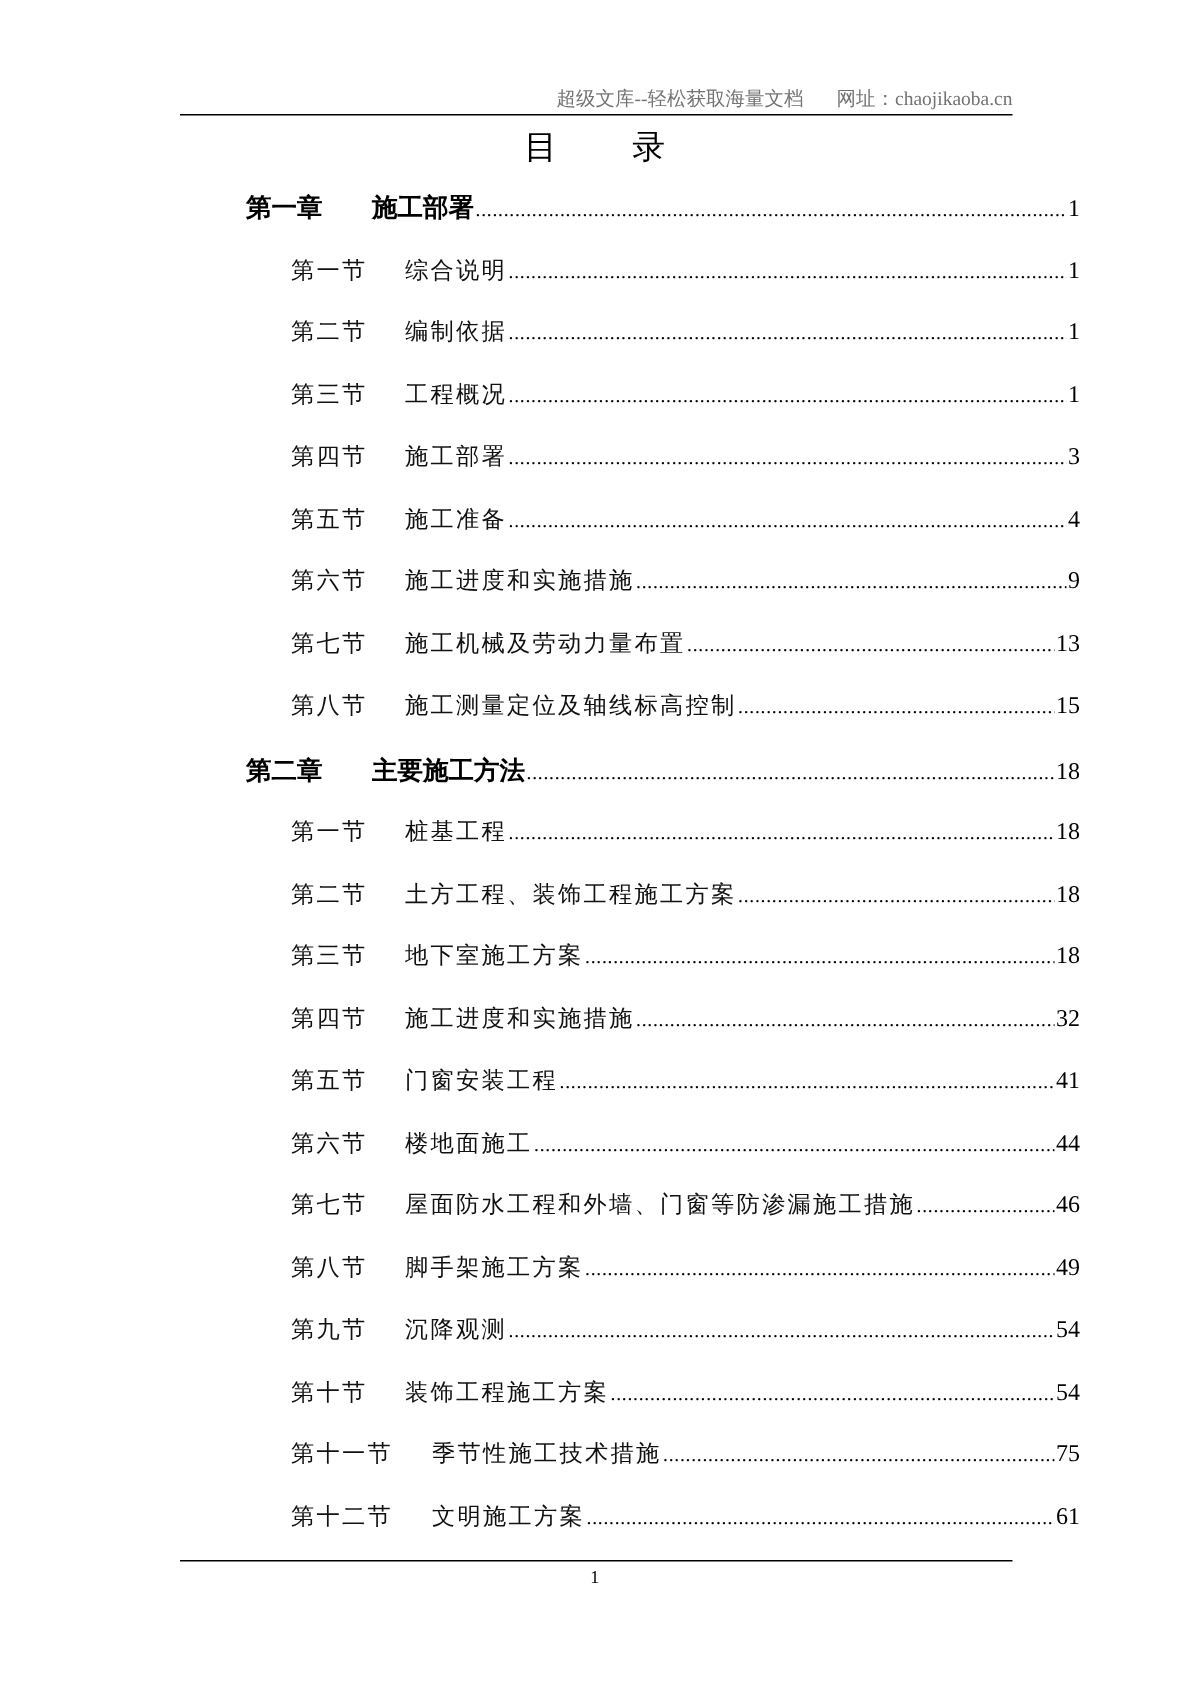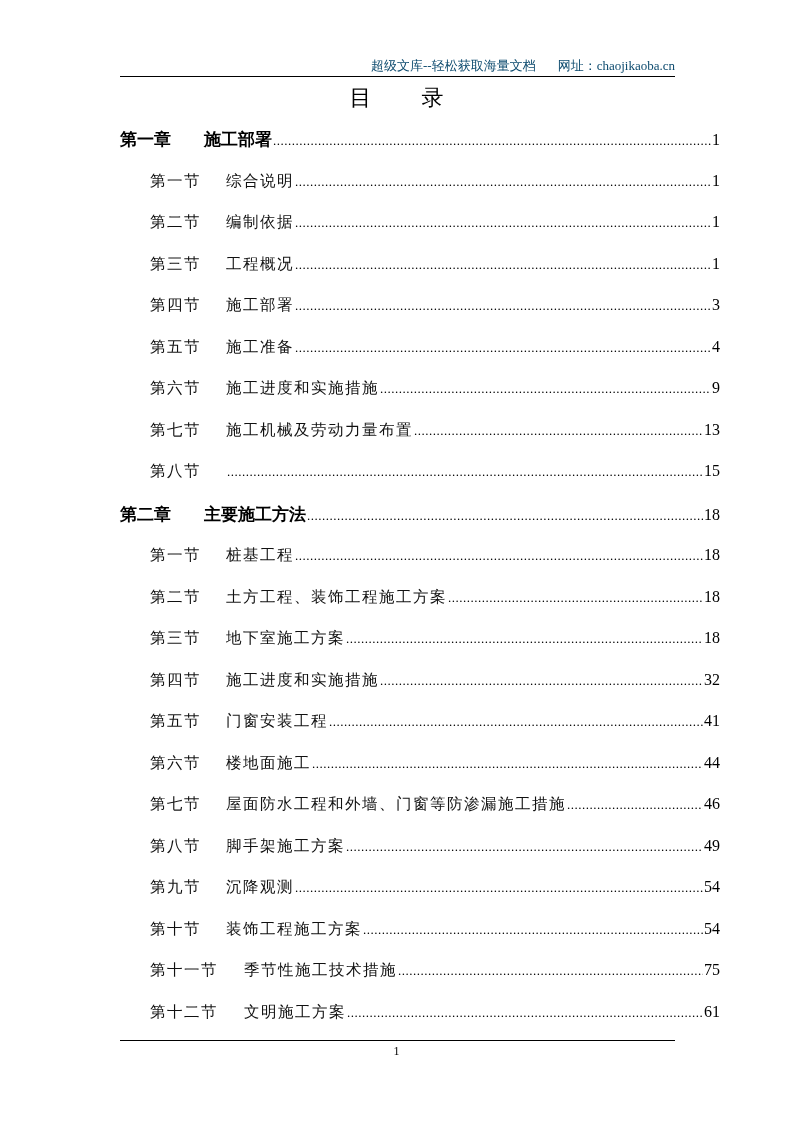--- a/index.html
+++ b/index.html
@@ -18,21 +18,21 @@
     .header {
       position: absolute;
       left: 120px;
       top: 56px;
       width: 555px;
       height: 20px;
       border-bottom: 1.5px solid #000;
       font-size: 13px;
       text-align: right;
       line-height: 20px;
-      color: #0c4a6e;
+      color: #737373;
     }
     .header .site-name { margin-right: 22px; }
     .title {
       position: absolute;
       left: 0;
       top: 84px;
       width: 793px;
       text-align: center;
       font-family: Liberation Mono, monospace;
       font-size: 22px;
@@ -63,21 +63,21 @@
       width: 600px;
     }
     .row.section {
       left: 30px;
       font-size: 15.5px;
       line-height: 30px;
       letter-spacing: 1.5px;
       color: #111;
       width: 570px;
     }
-    .row .num { display: inline-block; }
+    .row .num { display: inline-block; margin-left: 44px; }
     .row.chapter .num { width: 84px; }
     .row.section .num { width: 76px; }
     .row.section .num.long { width: 94px; }
     .row .leader {
       flex: 1;
       overflow: hidden;
       margin: 0 1px;
       font-family: "Liberation Serif", serif;
       font-weight: normal;
       font-size: 13px;
@@ -166,20 +166,21 @@
     <span class="page">9</span>
   </div>
   <div class="row section" style="top:291px">
     <span class="num">第七节</span>
     <span>施工机械及劳动力量布置</span>
     <span class="leader"></span>
     <span class="page">13</span>
   </div>
   <div class="row section" style="top:332px">
     <span class="num">第八节</span>
+    <span>施工测量定位及轴线标高控制</span>
     <span class="leader"></span>
     <span class="page">15</span>
   </div>
   <div class="row chapter" style="top:375px">
     <span class="num">第二章</span>
     <span>主要施工方法</span>
     <span class="leader"></span>
     <span class="page">18</span>
   </div>
   <div class="row section" style="top:416px">

